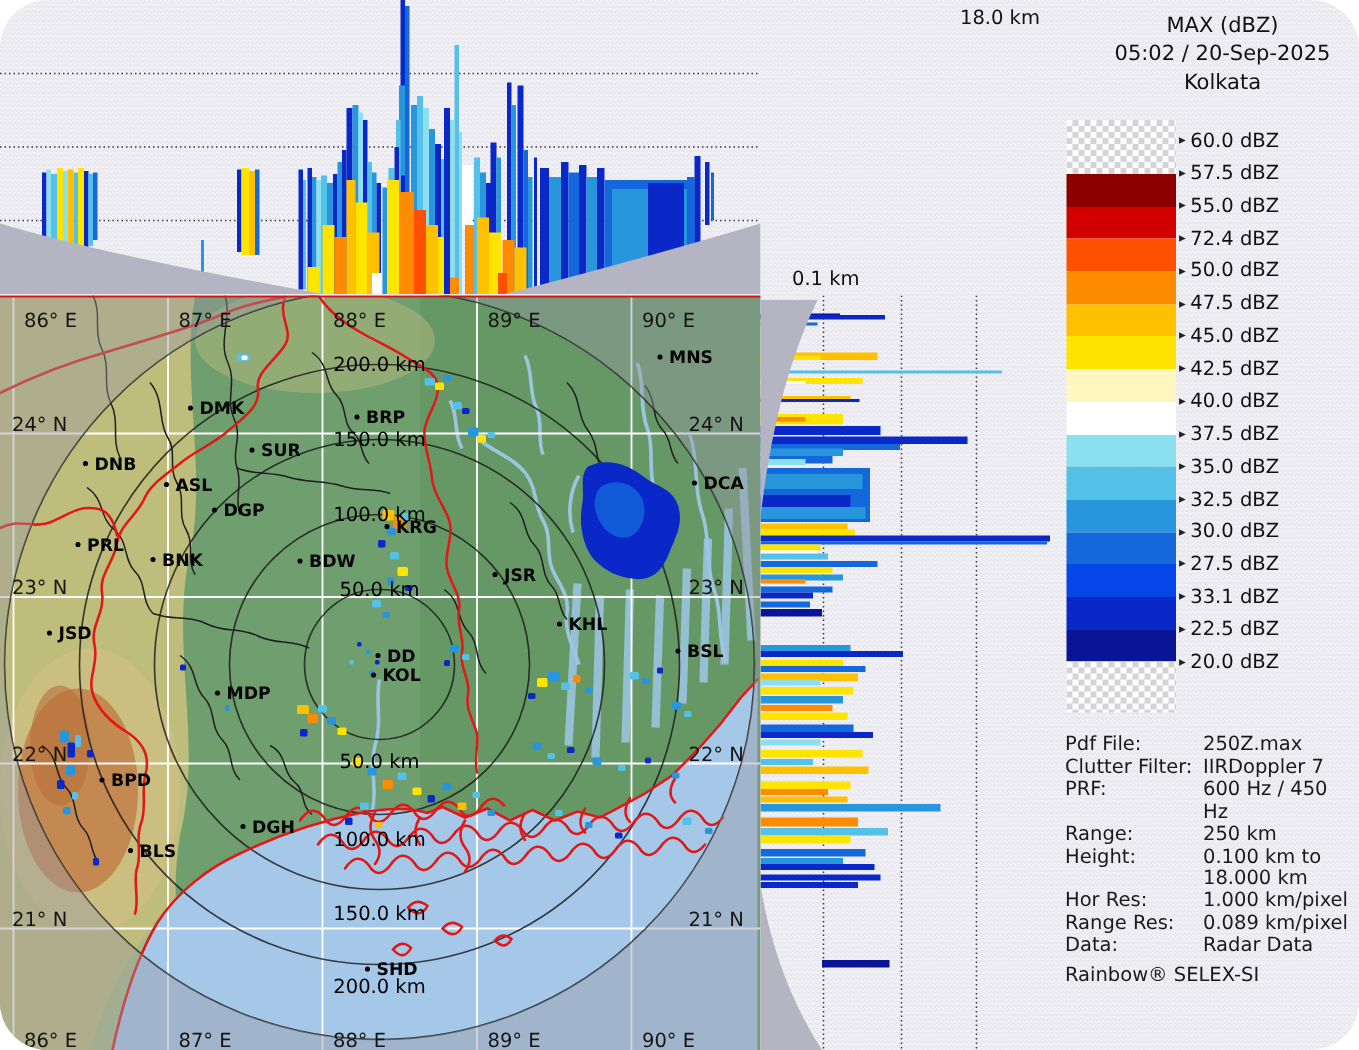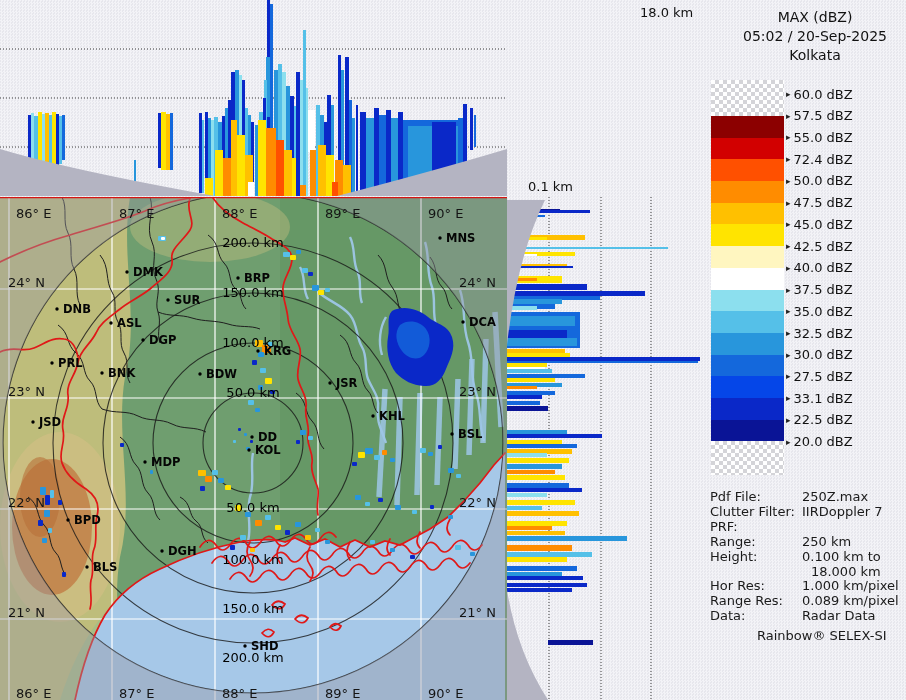--- a/index.html
+++ b/index.html
@@ -1,42 +1,42 @@
 <!DOCTYPE html>
 <html><head>
 <meta charset="utf-8">
 <style>
   html,body{margin:0;padding:0;}
   body{font-family:"DejaVu Sans", sans-serif;}
   #screen{position:relative;width:906px;height:700px;overflow:hidden;
     background-color:#E7E7ED;
     background-image:conic-gradient(#F3F3F7 25%,transparent 0 50%,#F3F3F7 0 75%,transparent 0);
-    background-size:3px 3px;}
+    background-size:3px 3px;border-radius:32px;}
   .panel{position:absolute;}
   #top-panel{left:0;top:0;width:507px;height:196px;}
   #right-panel{left:507px;top:197px;width:193px;height:503px;}
   #map-panel{left:0;top:197px;width:507px;height:503px;}
   .axis-label{position:absolute;font-size:13px;color:#111;white-space:nowrap;}
   #label-18{left:640px;top:5px;}
   #label-01{left:508px;top:179px;padding-left:20px;}
   #legend{position:absolute;left:700px;top:0;width:206px;height:700px;}
   #legend-header{position:absolute;left:12px;top:8px;width:206px;text-align:center;color:#111;}
   #legend-header div{font-size:14px;line-height:19px;}
   #colorbar{position:absolute;left:11px;top:80px;width:73px;}
   .band{width:73px;}
   .checker{background-color:#fff;
     background-image:conic-gradient(#D4D4D8 25%,transparent 0 50%,#D4D4D8 0 75%,transparent 0);
     background-size:8px 8px;}
   .legend-tick{position:absolute;left:86px;height:14px;font-size:13px;color:#111;white-space:nowrap;display:flex;align-items:center;}
   .legend-tick .arrow{font-size:9px;margin-right:3px;color:#222;}
   #meta{position:absolute;left:10px;top:490px;width:192px;font-size:13px;color:#1a1a1a;}
   .meta-row{display:flex;line-height:14.9px;}
   .meta-label{width:92px;flex:none;}
-  .meta-value{white-space:pre-line;text-align:right;}
-  #meta-footer{margin-top:4px;font-size:13px;margin-left:47px;}
+  .meta-value{white-space:pre-line;}
+  #meta-footer{margin-top:4px;font-size:13px;}
   svg{display:block;}
   text{font-family:"DejaVu Sans", sans-serif;}
 </style>
 </head>
 <body>
 
 <div id="screen">
 
   <svg id="top-panel" class="panel" width="507" height="196" viewBox="0 0 507 196">
       <line x1="0" y1="49" x2="507" y2="49" stroke="#3a3a3a" stroke-width="1" stroke-dasharray="1,2"></line>
@@ -587,20 +587,21 @@
           <div class="meta-row">
             <div class="meta-label">Pdf File:</div>
             <div class="meta-value">250Z.max</div>
           </div>
           <div class="meta-row">
             <div class="meta-label">Clutter Filter:</div>
             <div class="meta-value">IIRDoppler 7</div>
           </div>
           <div class="meta-row">
             <div class="meta-label">PRF:</div>
+            <div class="meta-value">600 Hz / 450 Hz</div>
           </div>
           <div class="meta-row">
             <div class="meta-label">Range:</div>
             <div class="meta-value">250 km</div>
           </div>
           <div class="meta-row">
             <div class="meta-label">Height:</div>
             <div class="meta-value">0.100 km to
 18.000 km</div>
           </div>

